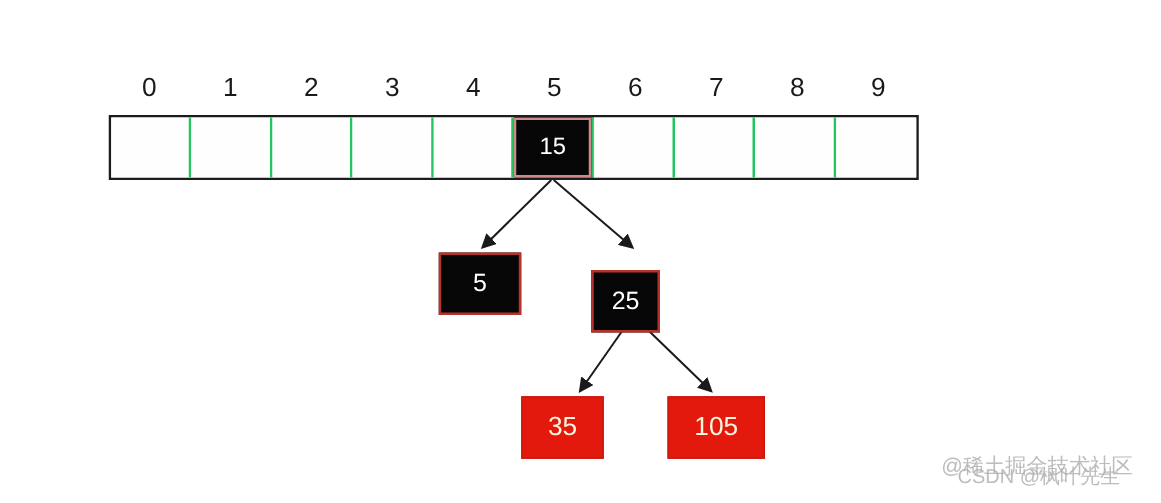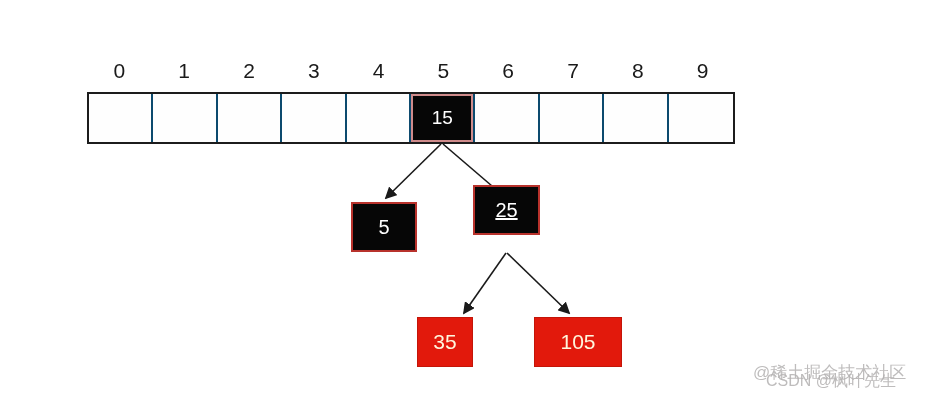--- a/index.html
+++ b/index.html
@@ -29,21 +29,21 @@
     left: 87px; top: 92px;
     width: 648px; height: 52px;
     box-sizing: border-box;
     border: 2px solid #1c1c1c;
     display: grid;
     grid-template-columns: repeat(10, 1fr);
     background: #ffffff;
   }
   .cell {
     box-sizing: border-box;
-    border-right: 2px solid #0c4a6e;
+    border-right: 2px solid #22c55e;
     background: #fefefe;
   }
   .cell:last-child { border-right: none; }
   .cell.filled {
     background: var(--black-node, #050505);
     box-shadow: inset 0 0 0 2px var(--array-filled-border, #cf8b8b);
     display: flex; align-items: center; justify-content: center;
   }
   .cell-val { color: #ffffff; font-size: 19px; }
   
@@ -127,26 +127,26 @@
     </defs>
     <line x1="441" y1="144" x2="386" y2="198" marker-end="url(#arrowhead)"></line>
     <line x1="443" y1="144" x2="506" y2="198" marker-end="url(#arrowhead)"></line>
     <line x1="506" y1="253" x2="464" y2="313" marker-end="url(#arrowhead)"></line>
     <line x1="507" y1="253" x2="569" y2="313" marker-end="url(#arrowhead)"></line>
   </svg>
 
   <div class="node black" style="left:351px; top:202px; width:66px;">
     <span>5</span>
   </div>
-  <div class="node black" style="left:473px; top:185px; width:67px;text-decoration:underline;">
+  <div class="node black" style="left:473px; top:216px; width:55px;">
     <span>25</span>
   </div>
-  <div class="node red" style="left:417px; top:317px; width:56px;">
+  <div class="node red" style="left:417px; top:317px; width:66px;">
     <span>35</span>
   </div>
-  <div class="node red" style="left:534px; top:317px; width:88px;">
+  <div class="node red" style="left:534px; top:317px; width:78px;">
     <span>105</span>
   </div>
 
   <div class="wm wm2">CSDN @枫叶先生</div>
   <div class="wm wm1">@稀土掘金技术社区</div>
 
 </div>
 
 </body></html>

